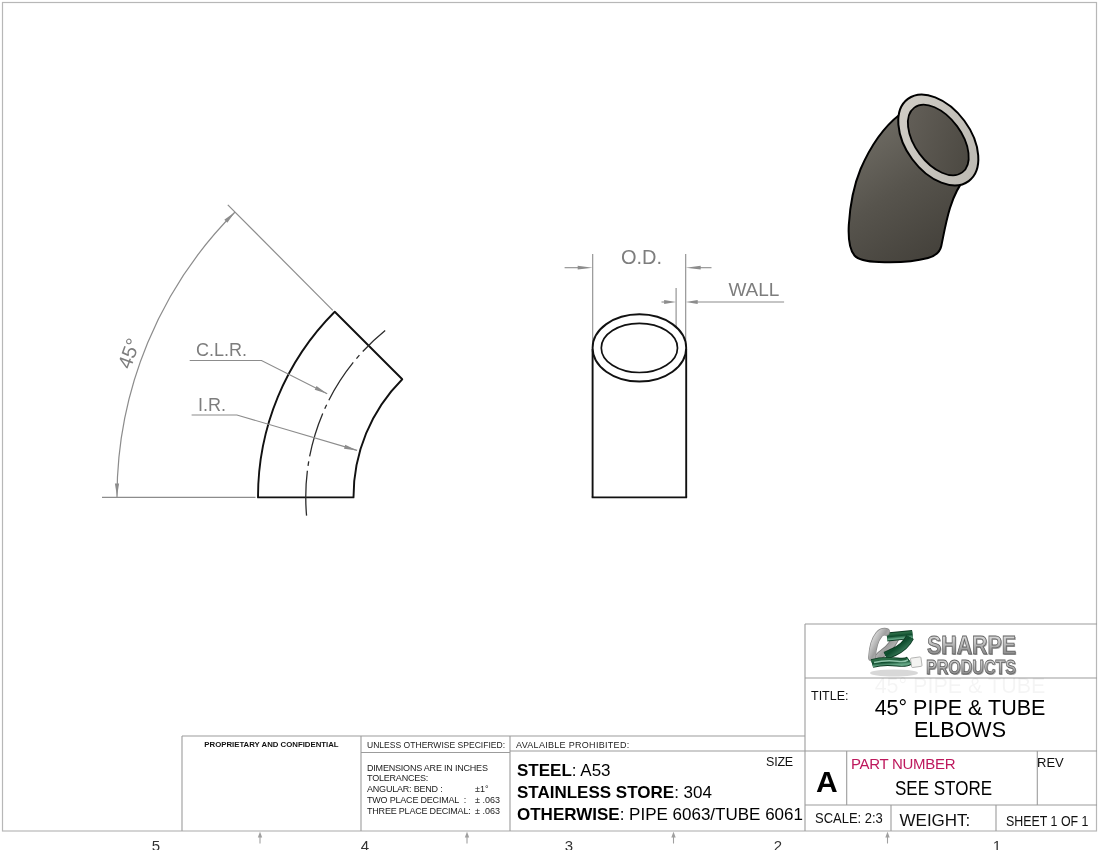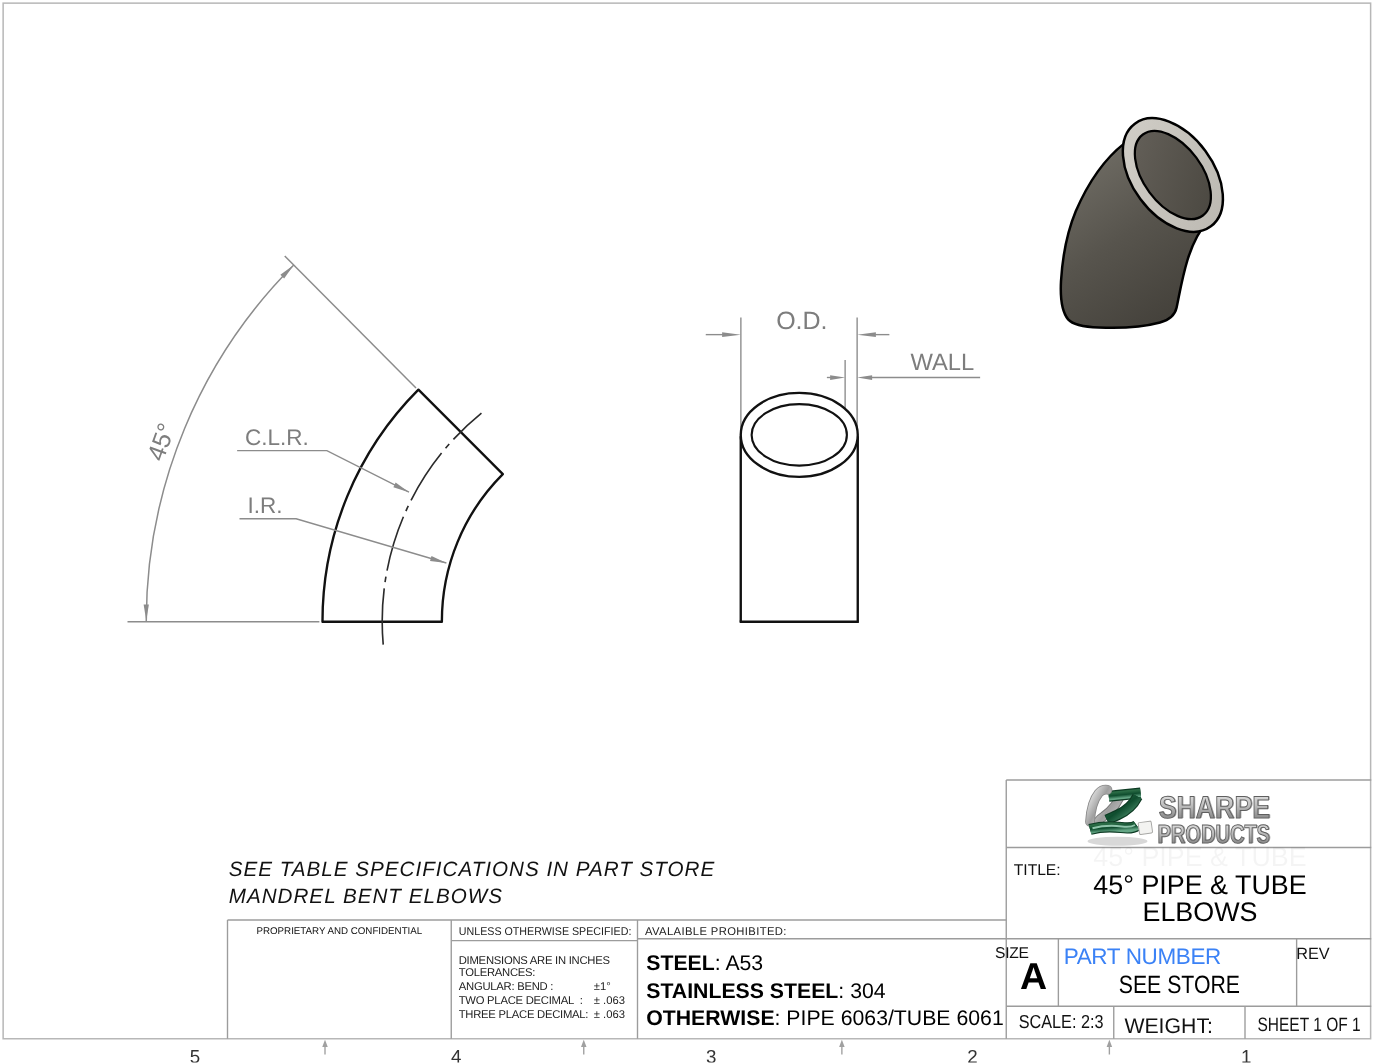--- a/index.html
+++ b/index.html
@@ -90,37 +90,35 @@
 <line x1="260" y1="835" x2="260" y2="843.5" stroke="#a0a0a0" stroke-width="1.1"></line>
 <polygon points="260,831.8 257.8,837.5 262.2,837.5" fill="#a0a0a0"></polygon>
 <line x1="467" y1="835" x2="467" y2="843.5" stroke="#a0a0a0" stroke-width="1.1"></line>
 <polygon points="467,831.8 464.8,837.5 469.2,837.5" fill="#a0a0a0"></polygon>
 <line x1="673.5" y1="835" x2="673.5" y2="843.5" stroke="#a0a0a0" stroke-width="1.1"></line>
 <polygon points="673.5,831.8 671.3,837.5 675.7,837.5" fill="#a0a0a0"></polygon>
 <line x1="887.5" y1="835" x2="887.5" y2="843.5" stroke="#a0a0a0" stroke-width="1.1"></line>
 <polygon points="887.5,831.8 885.3,837.5 889.7,837.5" fill="#a0a0a0"></polygon>
 </svg>
 
-<div class="abs" style="left:183px;top:686px;font-style:italic;font-size:16.5px;letter-spacing:0.8px;color:#111;line-height:20.8px;white-space:pre">SEE TABLE SPECIFICATIONS IN PART STORE
-MANDREL BENT ELBOWS</div>
 
-<div class="abs" style="left:183px;top:739.5px;width:177px;text-align:center;font-size:7.8px;font-weight:normal;color:#111">PROPRIETARY AND CONFIDENTIAL</div>
+<div class="abs" style="left:183px;top:739.5px;width:177px;text-align:center;font-size:7.8px;font-weight:bold;color:#111">PROPRIETARY AND CONFIDENTIAL</div>
 
 <div class="abs" style="left:367px;top:739.5px;font-size:9px;color:#222;transform:scaleX(0.95);transform-origin:left top">UNLESS OTHERWISE SPECIFIED:</div>
 <div class="abs" style="left:367px;top:762.5px;width:137px;font-size:9px;color:#222;line-height:10.9px;letter-spacing:-0.2px">DIMENSIONS ARE IN INCHES<br>TOLERANCES:<br><span style="position:relative">ANGULAR: BEND :<span style="position:absolute;left:108px;letter-spacing:0">±1°</span></span><br><span style="position:relative">TWO PLACE DECIMAL&nbsp; :<span style="position:absolute;left:108px;letter-spacing:0">± .063</span></span><br><span style="position:relative">THREE PLACE DECIMAL:<span style="position:absolute;left:108px;letter-spacing:0">± .063</span></span></div>
 
 <div class="abs" style="left:516px;top:740px;font-size:9px;color:#222;letter-spacing:0.3px">AVALAIBLE PROHIBITED:</div>
-<div class="abs" style="left:517px;top:759.5px;font-size:17px;color:#000;line-height:22px"><b>STEEL</b>: A53<br><b>STAINLESS STEEL</b>: 304<br><b>OTHERWISE</b>: PIPE 6063/TUBE 6061</div>
+<div class="abs" style="left:517px;top:759.5px;font-size:17px;color:#000;line-height:22px"><b>STEEL</b>: A53<br><b>STAINLESS STORE</b>: 304<br><b>OTHERWISE</b>: PIPE 6063/TUBE 6061</div>
 
 <div class="abs" style="left:811px;top:689px;font-size:12.5px;color:#111">TITLE:</div>
 <div class="abs" style="left:814px;top:674px;width:292px;text-align:center;font-size:21.5px;color:#000;opacity:0.04">45° PIPE &amp; TUBE</div>
 <div class="abs" style="left:814px;top:696.5px;width:292px;text-align:center;font-size:21.5px;color:#000;line-height:22.6px">45° PIPE &amp; TUBE<br>ELBOWS</div>
-<div class="abs" style="left:796px;top:755px;font-size:12.5px;letter-spacing:-0.2px;color:#111">SIZE</div>
+<div class="abs" style="left:766px;top:755px;font-size:12.5px;letter-spacing:-0.2px;color:#111">SIZE</div>
 <div class="abs" style="left:816px;top:765px;font-size:30px;font-weight:bold;color:#000">A</div>
-<div class="abs" style="left:851px;top:755px;font-size:18px;letter-spacing:-0.3px;color:#3b82f6">PART NUMBER</div>
+<div class="abs" style="left:851px;top:755px;font-size:15px;letter-spacing:-0.3px;color:#be185d">PART NUMBER</div>
 <div class="abs" style="left:895px;top:776.5px;font-size:20px;color:#000;transform:scaleX(0.85);transform-origin:left top">SEE STORE</div>
 <div class="abs" style="left:1037px;top:755px;width:60px;text-align:left;font-size:13px;color:#111">REV</div>
 <div class="abs" style="left:815px;top:809px;font-size:15px;color:#111;transform:scaleX(0.865);transform-origin:left top">SCALE: 2:3</div>
 <div class="abs" style="left:899.5px;top:811px;font-size:17px;color:#111">WEIGHT:</div>
 <div class="abs" style="left:1006px;top:811.5px;font-size:15.5px;color:#111;transform:scaleX(0.8);transform-origin:left top">SHEET 1 OF 1</div>
 
 <svg class="abs" style="left:855px;top:620px" width="175" height="62" viewBox="0 0 175 62">
 <defs>
 <linearGradient id="steelt" x1="0" y1="0" x2="0" y2="1">
 <stop offset="0" stop-color="#ececec"></stop>

